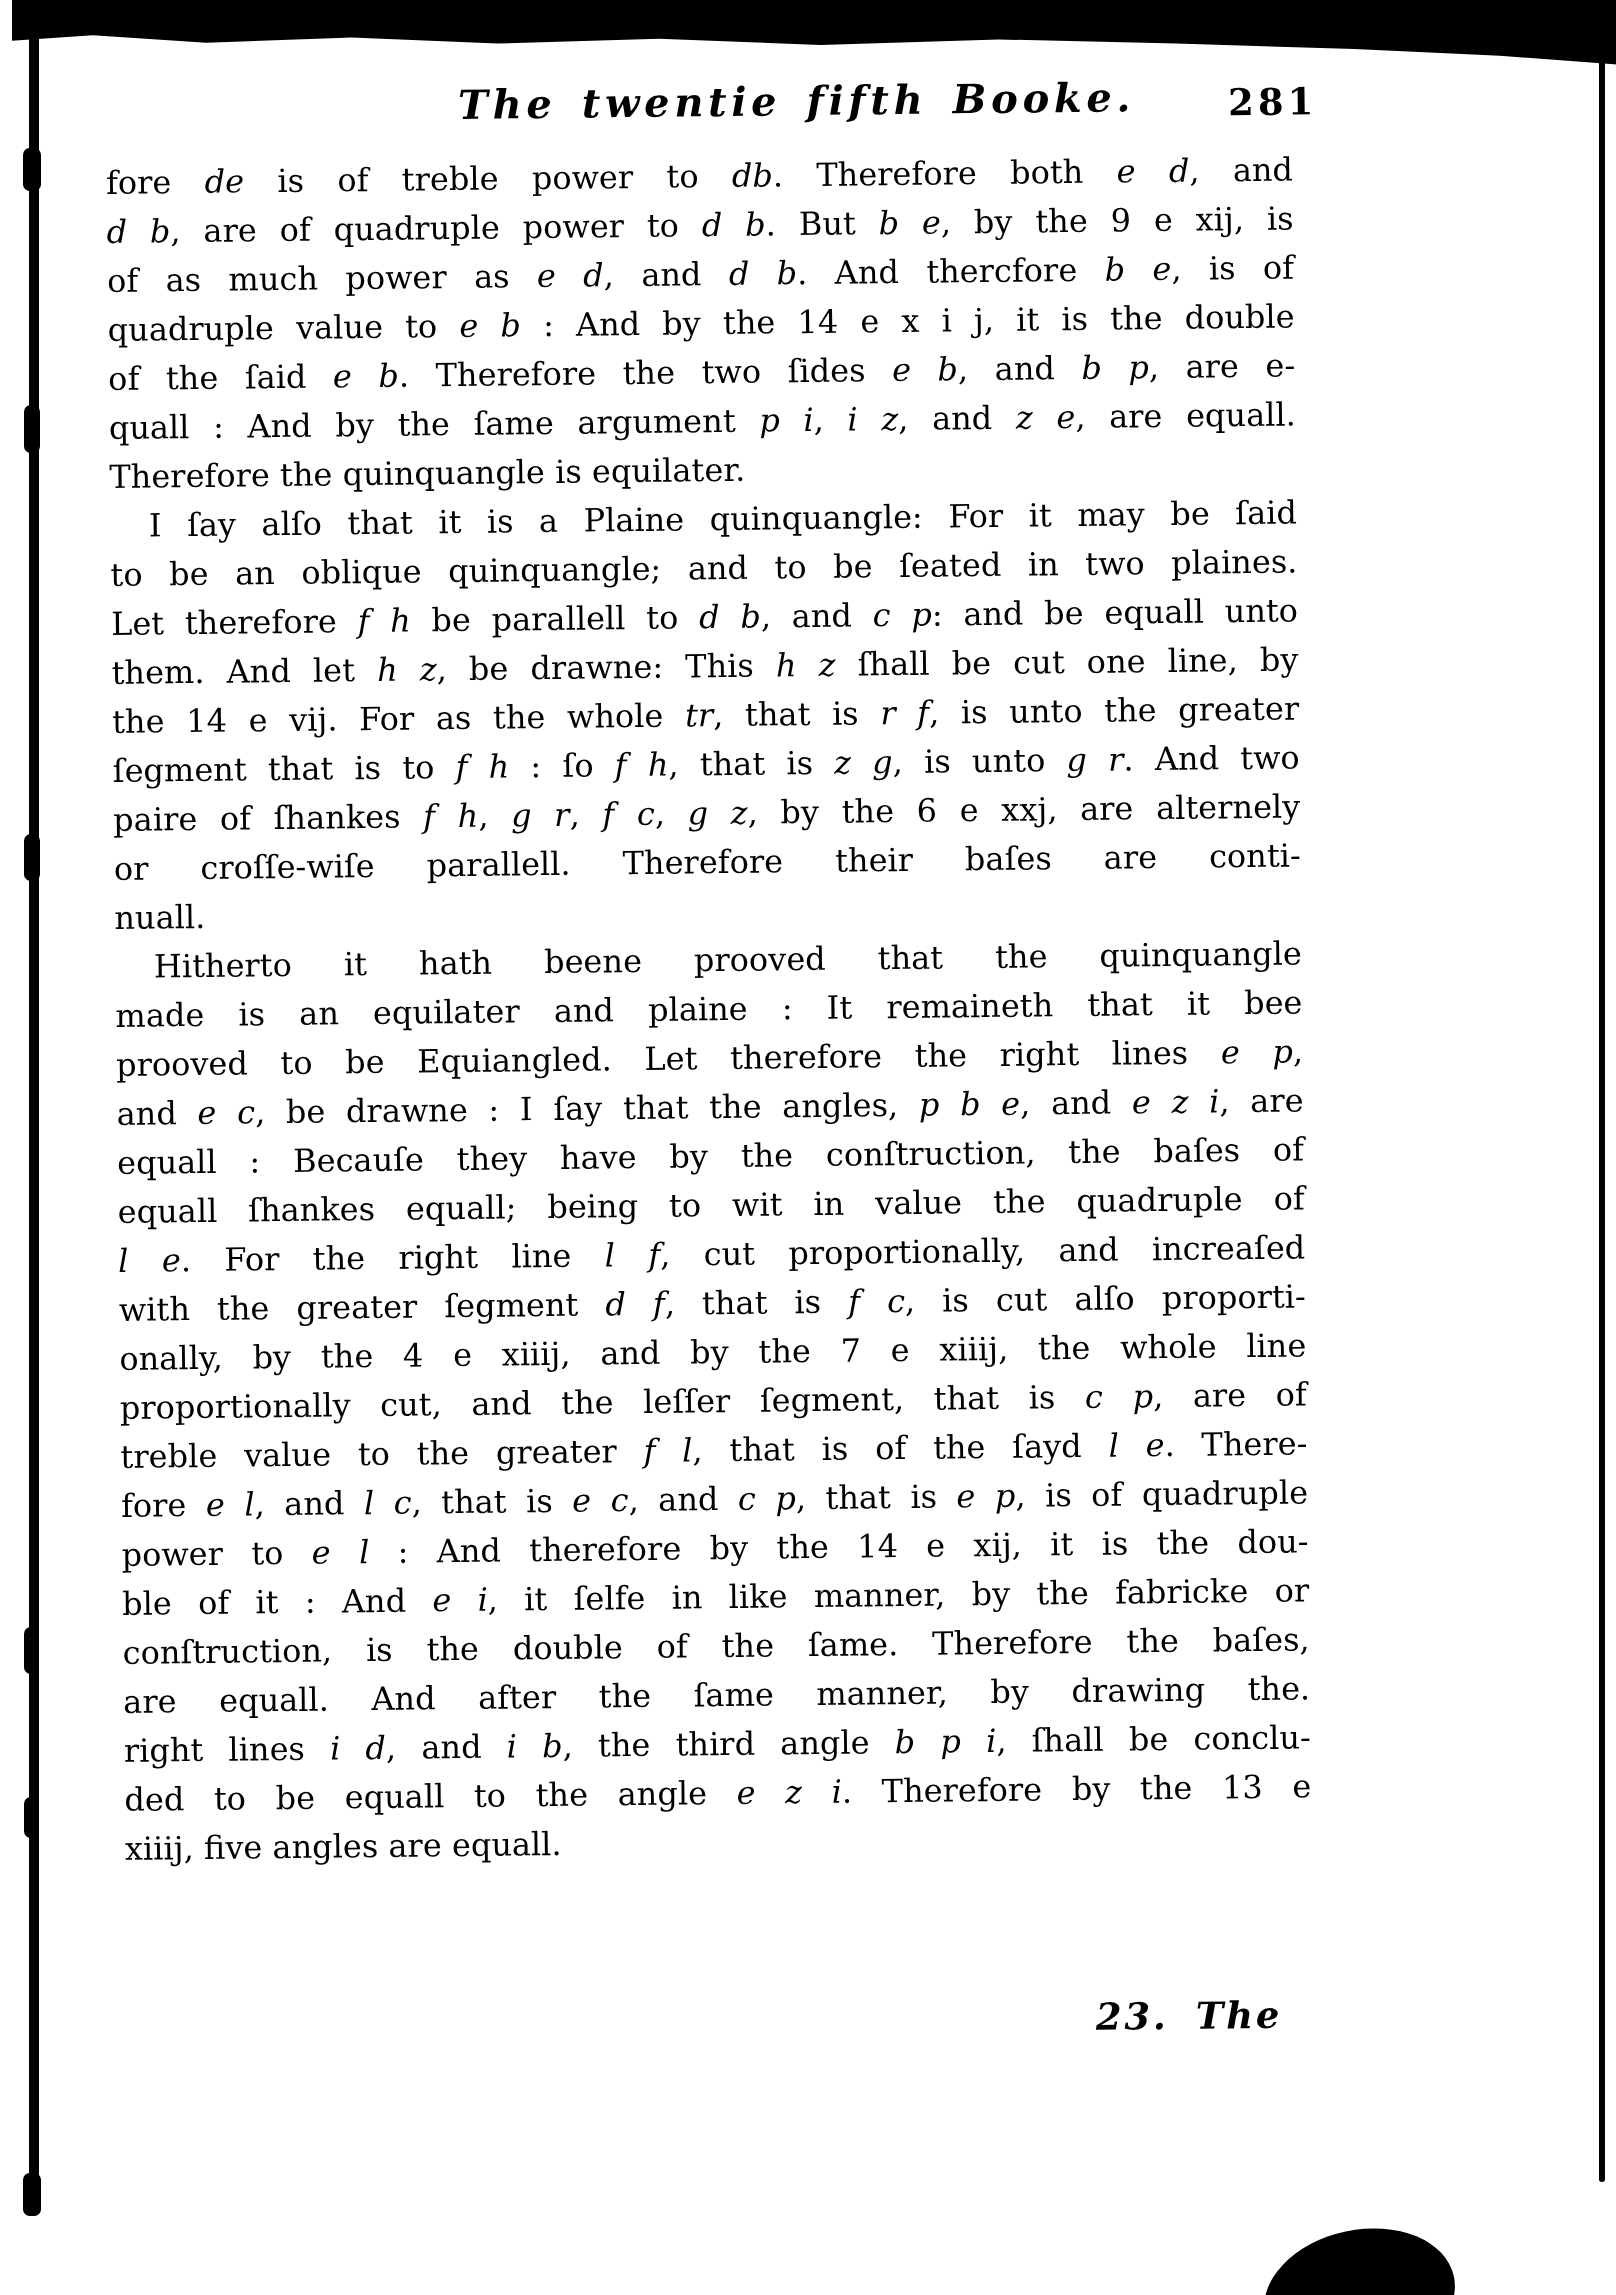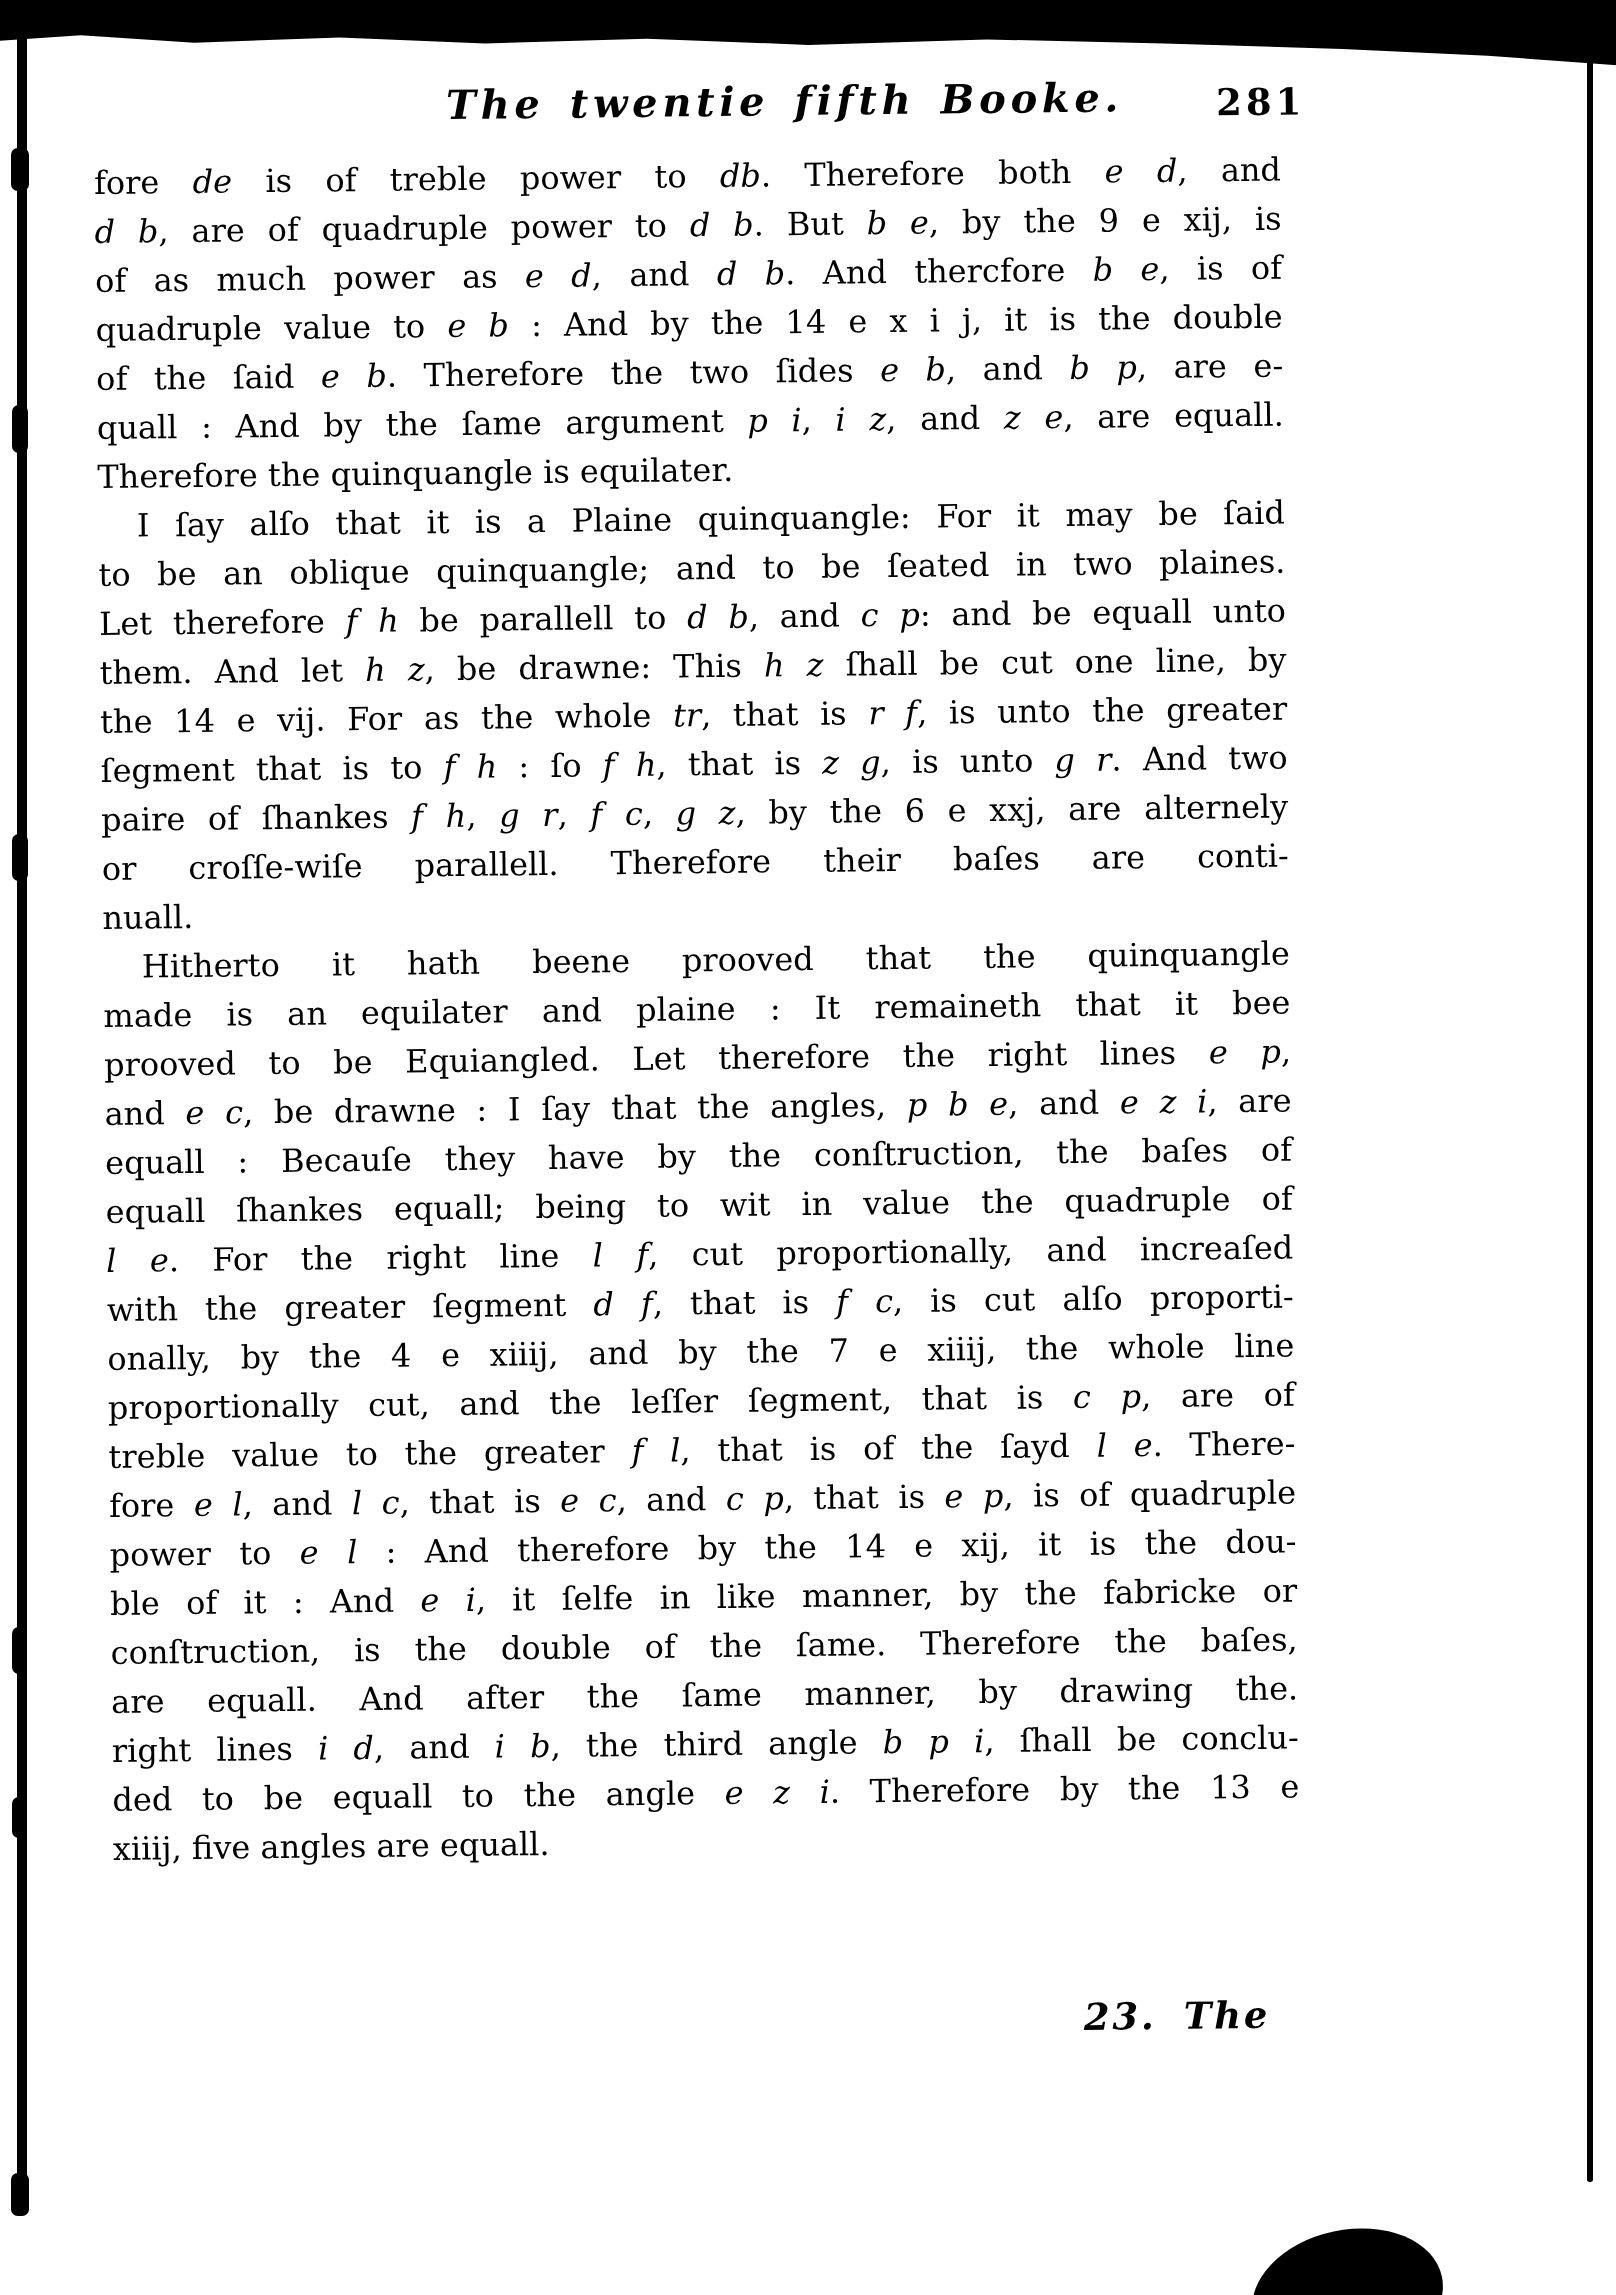--- a/index.html
+++ b/index.html
@@ -4,21 +4,21 @@
 <style>
   html, body { margin: 0; padding: 0; }
   body {
     width: 1617px; height: 2295px;
     background: #ffffff;
     font-family: "DejaVu Serif", serif;
     color: #000;
     position: relative;
     overflow: hidden;
   }
-  .page { position: absolute; inset: 0; }
+  .page { position: absolute; inset: 0; margin-left: 12px; }
 
   
   .edge-top {
     position: absolute; left: 0; top: 0; width: 1617px; height: 68px;
     background: #000;
     clip-path: polygon(0 0, 100% 0, 100% 96%, 92% 82%, 83% 72%, 72% 64%, 61% 58%, 50% 66%, 40% 57%, 30% 64%, 21% 55%, 12% 63%, 5% 52%, 0 60%);
   }
   .edge-left {
     position: absolute; left: 17.3px; top: 22.6px; width: 10px; height: 2178px;
     background: #000; border-radius: 4px;

